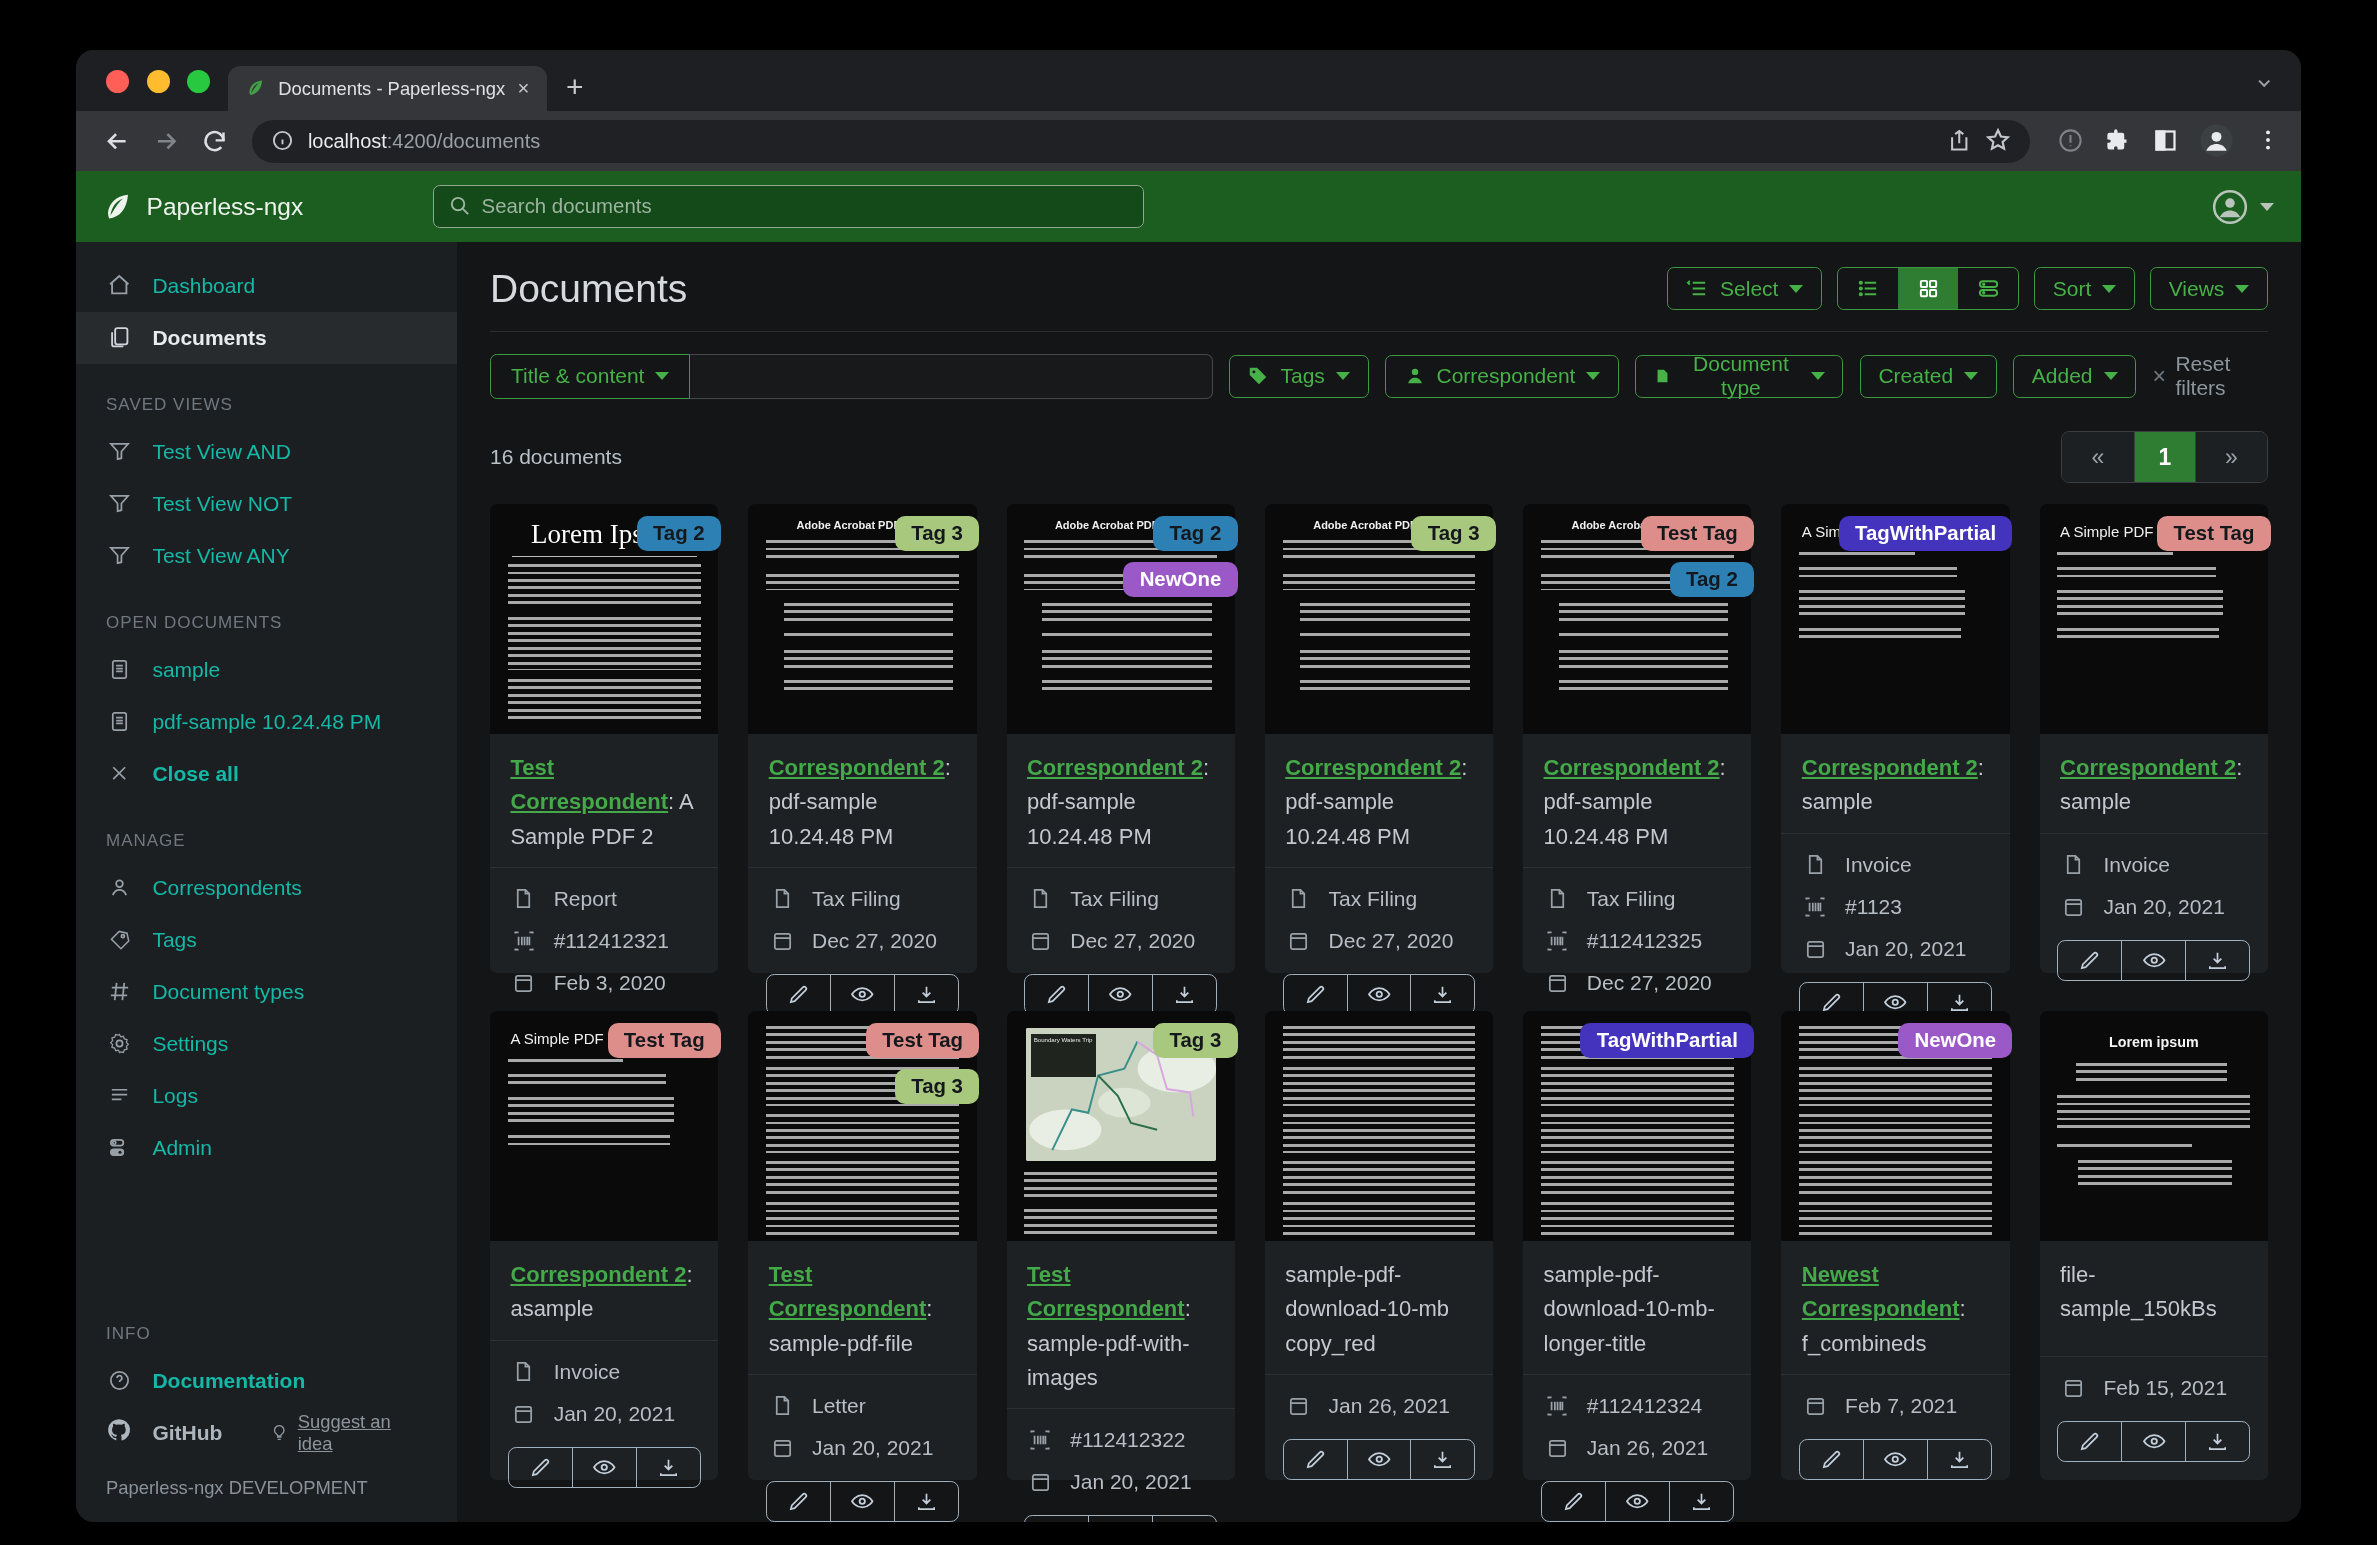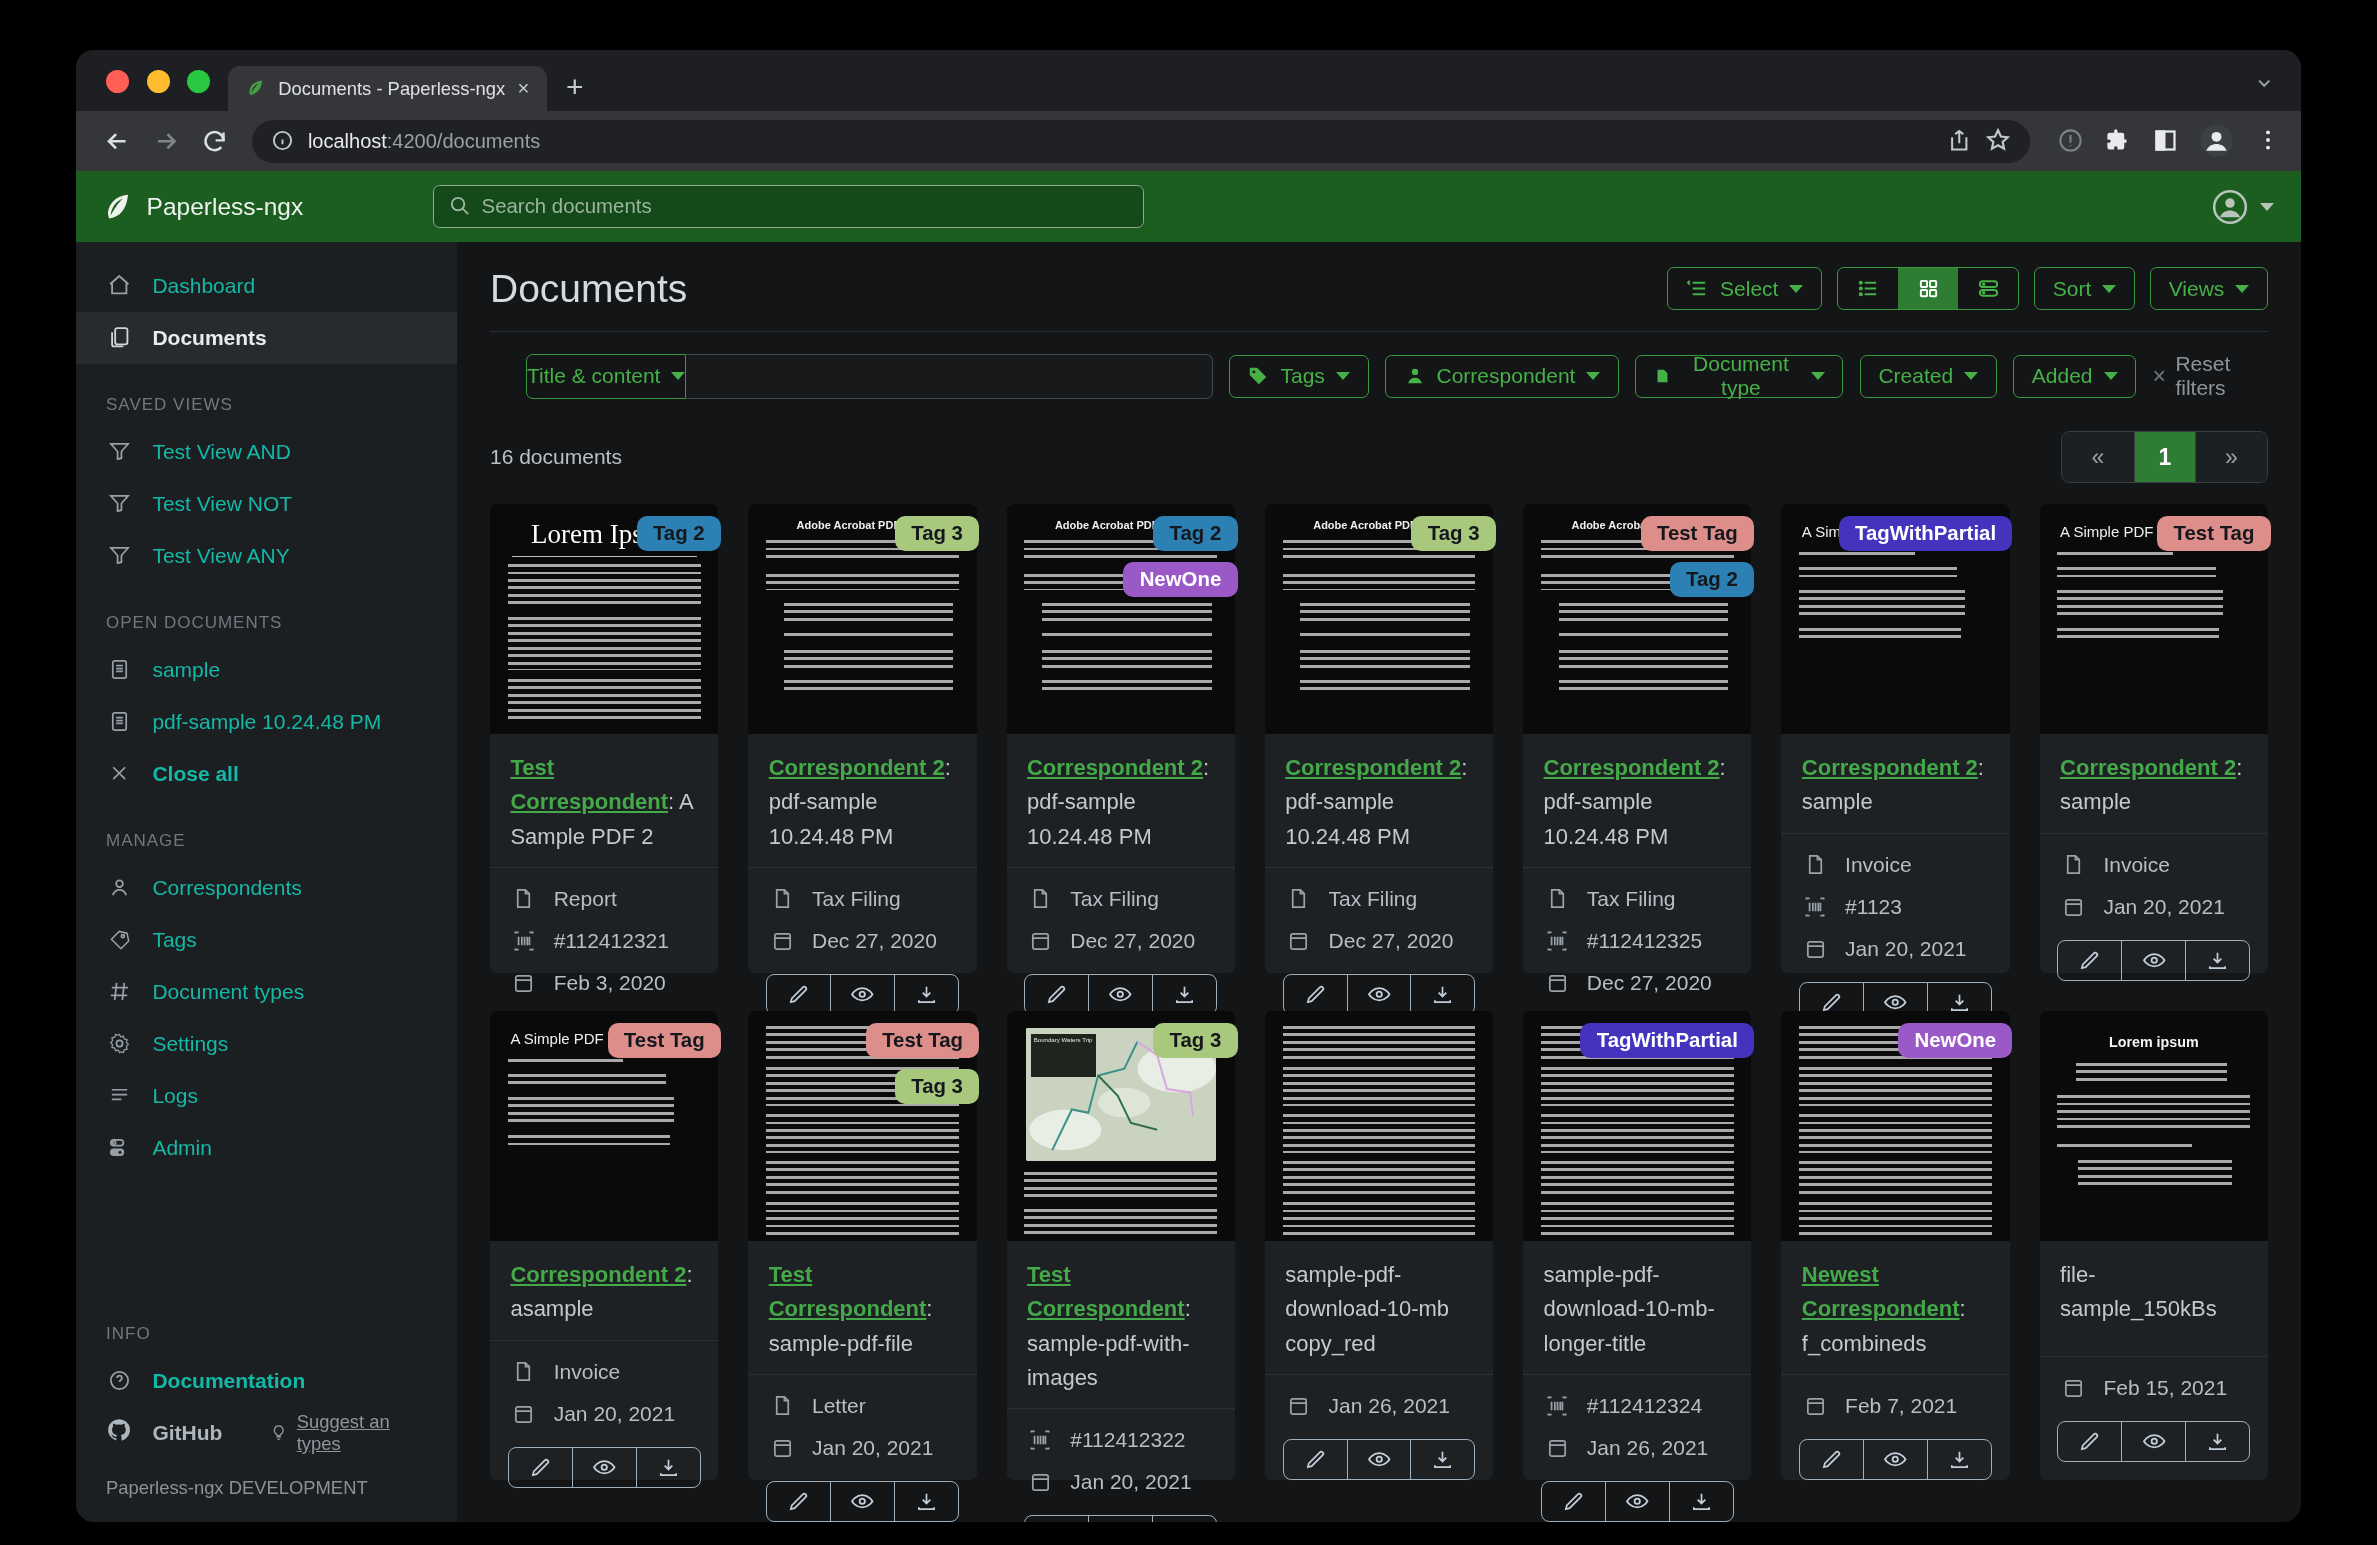--- a/index.html
+++ b/index.html
@@ -77,22 +77,22 @@
   }
   .caret { width:0; height:0; border-left:7.5px solid transparent; border-right:7.5px solid transparent; border-top:8.8px solid currentColor; display:inline-block; }
   .seg-group { display:flex; border:1.4px solid var(--accent-border); border-radius:6.8px; overflow:hidden; height:43px; }
   .seg { width:60px; display:flex; align-items:center; justify-content:center; color:var(--accent); }
   .seg.active { background:var(--accent-solid); color:#fff; }
   .head-rule { border-top:1.4px solid #2b2f33; margin-top:20.4px; }
   
   .filters { display:flex; gap:16.3px; margin-top:20.4px; align-items:center; }
   .tc-group { display:flex; width:837px; height:45px; }
   .tc-btn {
-    display:flex; align-items:center; gap:11px; padding:0 0; font-size:21px;
-    color:var(--accent); border:1.4px solid var(--accent-border); border-radius:6.8px 0 0 6.8px; background:transparent;margin-left:36px;
+    display:flex; align-items:center; gap:11px; padding:0 20px; font-size:21px;
+    color:var(--accent); border:1.4px solid var(--accent-border); border-radius:6.8px 0 0 6.8px; background:transparent;
   }
   .tc-input { flex:1; background:#17191b; border:1.4px solid #43484d; border-left:none; border-radius:0 6.8px 6.8px 0; color:#dfe3e7; font-size:20.4px; padding:0 15px; outline:none; }
   .reset { margin-left:auto; color:#8d959c; font-size:21px; display:flex; align-items:center; gap:9.5px; }
   .reset .x { color:#6f7880; font-size:23px; }
   
   .results { display:flex; align-items:center; margin-top:31px; }
   .count { color:#b9c0c7; font-size:21px; }
   .pager { margin-left:auto; display:flex; border:1.4px solid #3a3f44; border-radius:8.2px; overflow:hidden; }
   .pg { height:50px; display:flex; align-items:center; justify-content:center; font-size:23px; }
   .pg.arrow { width:72px; background:#1d2023; color:#9aa2a9; }
@@ -398,21 +398,21 @@
           <span class="gh-label">
             <span class="ic"><svg width="26" height="26" viewBox="0 0 24 24" fill="currentColor">
                   <path d="M12 2a10 10 0 0 0-3.2 19.5c.5.1.7-.2.7-.5v-1.7c-2.8.6-3.4-1.2-3.4-1.2-.5-1.1-1.1-1.4-1.1-1.4-.9-.6.1-.6.1-.6 1 .1 1.5 1 1.5 1 .9 1.5 2.4 1.1 3 .8.1-.7.4-1.1.6-1.4-2.2-.3-4.6-1.1-4.6-5 0-1.1.4-2 1-2.7-.1-.2-.4-1.2.1-2.6 0 0 .8-.3 2.7 1a9.4 9.4 0 0 1 5 0c1.9-1.3 2.7-1 2.7-1 .5 1.4.2 2.4.1 2.6.6.7 1 1.6 1 2.7 0 3.9-2.4 4.7-4.6 5 .4.3.7.9.7 1.9v2.7c0 .3.2.6.7.5A10 10 0 0 0 12 2z"></path>
                 </svg></span>
             <span>GitHub</span>
           </span>
           <span class="suggest">
             <svg width="19" height="19" viewBox="0 0 24 24" fill="none" stroke="currentColor" stroke-width="1.8">
                 <path d="M9 18h6M10 21h4M12 3a6 6 0 0 0-3.5 10.9c.8.6 1.5 1.6 1.5 2.6h4c0-1 .7-2 1.5-2.6A6 6 0 0 0 12 3z"></path>
               </svg>
-            <span>Suggest an types</span>
+            <span>Suggest an idea</span>
           </span>
         </div>
         <div class="side-footer">Paperless-ngx DEVELOPMENT</div>
       </div>
 
       <div class="main">
         <div class="main-head">
           <h1 class="page-title">Documents</h1>
           <div class="head-actions">
             <button class="gbtn">

